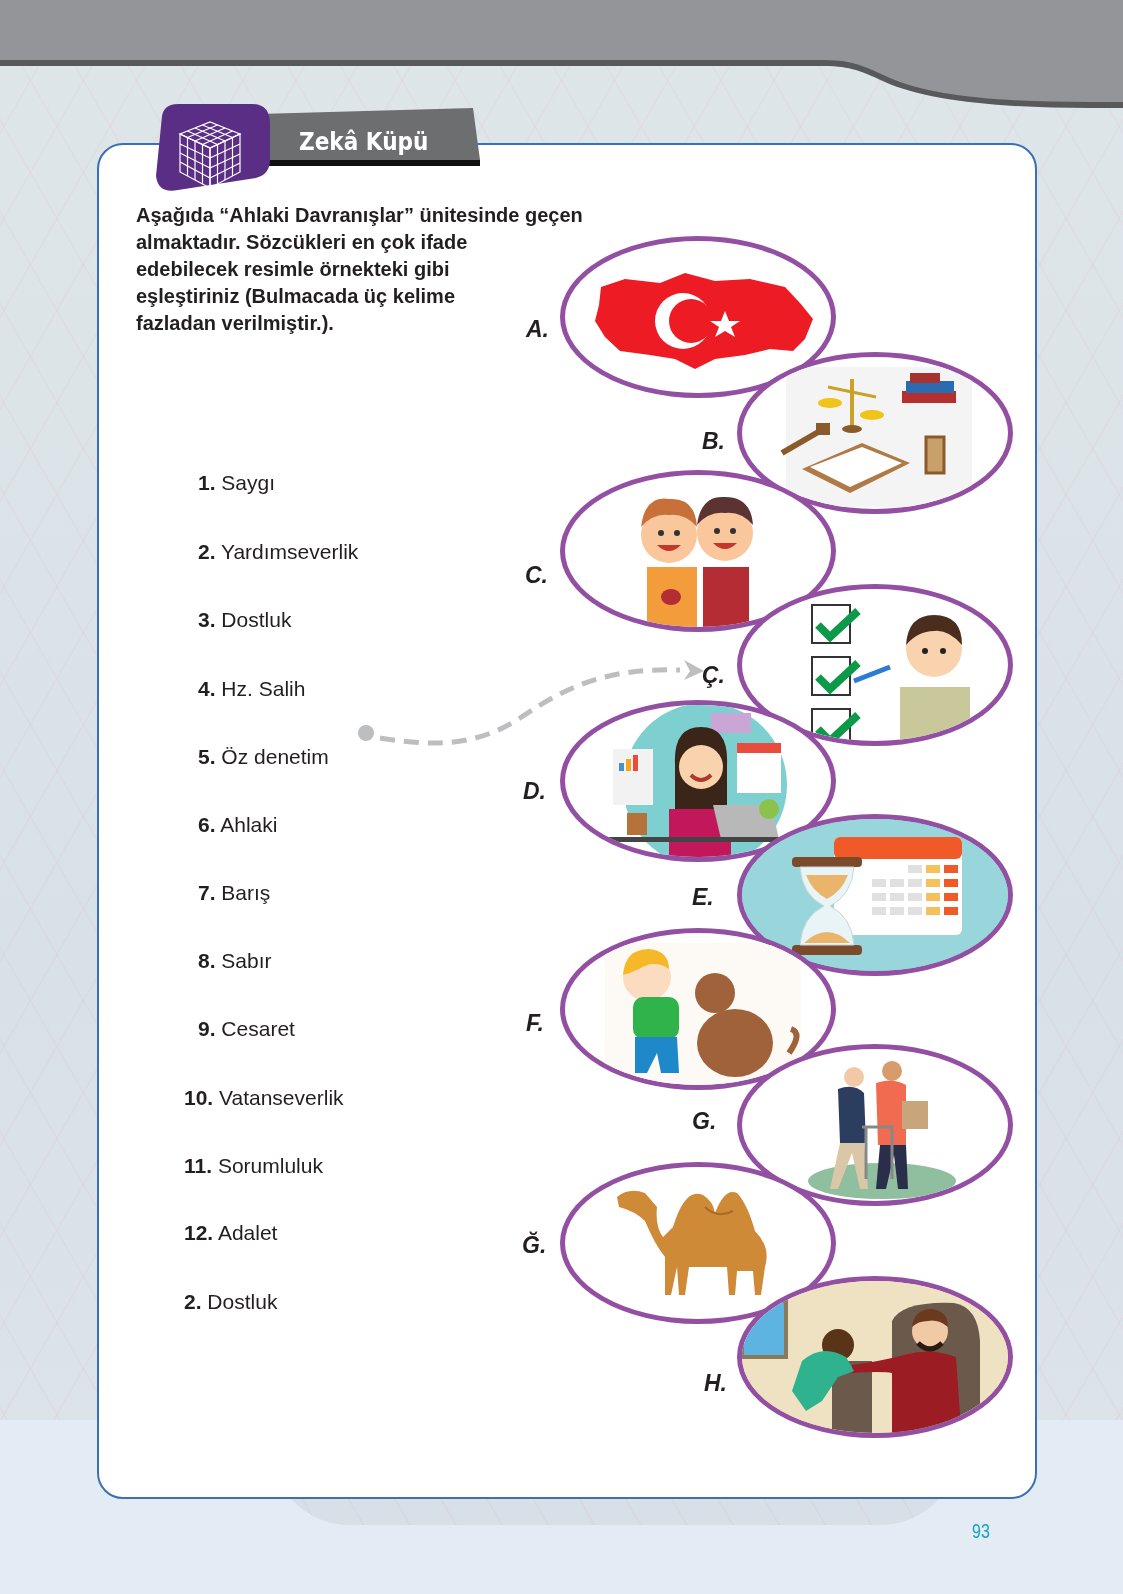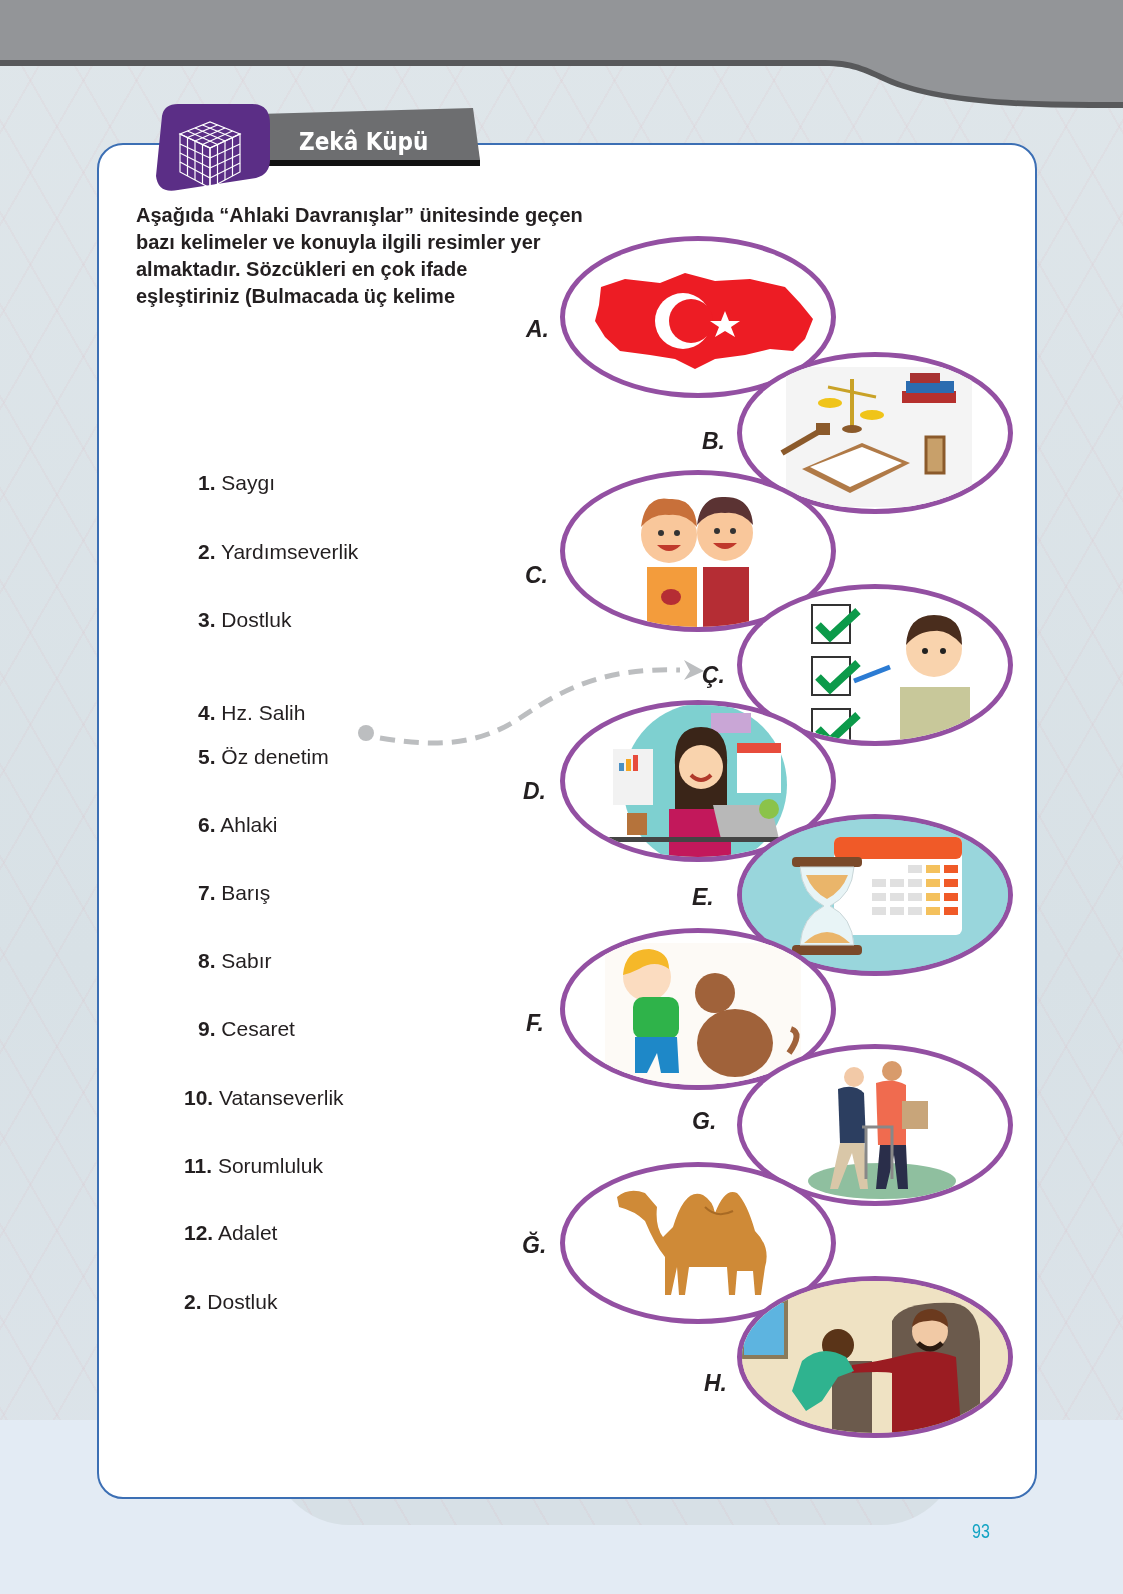--- a/index.html
+++ b/index.html
@@ -64,29 +64,30 @@
       <line x1="62" y1="74" x2="92" y2="59"></line>
     <line x1="69.5" y1="40.5" x2="69.5" y2="80"></line>
       <line x1="77" y1="37" x2="77" y2="76"></line>
       <line x1="84.5" y1="33.5" x2="84.5" y2="72"></line>
   </g>
 </svg>
 <div class="badge-title">Zekâ Küpü</div>
 
 <div class="instructions">
   <span>Aşağıda “Ahlaki Davranışlar” ünitesinde geçen</span>
-  <span>bazı kelimeler ve konuyla ilgili resimler yer</span>
   <span>almaktadır. Sözcükleri en çok ifade</span>
+  <span>edebilecek resimle örnekteki gibi</span>
   <span>eşleştiriniz (Bulmacada üç kelime</span>
+  <span>fazladan verilmiştir.).</span>
 </div>
 
 <div class="word" style="left:198px;top:443px"><b>1.</b> <span>Saygı</span></div>
 <div class="word" style="left:198px;top:512px"><b>2.</b> <span>Yardımseverlik</span></div>
 <div class="word" style="left:198px;top:580px"><b>3.</b> <span>Dostluk</span></div>
-<div class="word" style="left:198px;top:673px"><b>4.</b> <span>Hz. Salih</span></div>
+<div class="word" style="left:198px;top:649px"><b>4.</b> <span>Hz. Salih</span></div>
 <div class="word" style="left:198px;top:717px"><b>5.</b> <span>Öz denetim</span></div>
 <div class="word" style="left:198px;top:785px"><b>6.</b> <span>Ahlaki</span></div>
 <div class="word" style="left:198px;top:853px"><b>7.</b> <span>Barış</span></div>
 <div class="word" style="left:198px;top:921px"><b>8.</b> <span>Sabır</span></div>
 <div class="word" style="left:198px;top:989px"><b>9.</b> <span>Cesaret</span></div>
 <div class="word" style="left:184px;top:1058px"><b>10.</b> <span>Vatanseverlik</span></div>
 <div class="word" style="left:184px;top:1126px"><b>11.</b> <span>Sorumluluk</span></div>
 <div class="word" style="left:184px;top:1193px"><b>12.</b> <span>Adalet</span></div>
 <div class="word" style="left:184px;top:1262px"><b>2.</b> <span>Dostluk</span></div>
 

